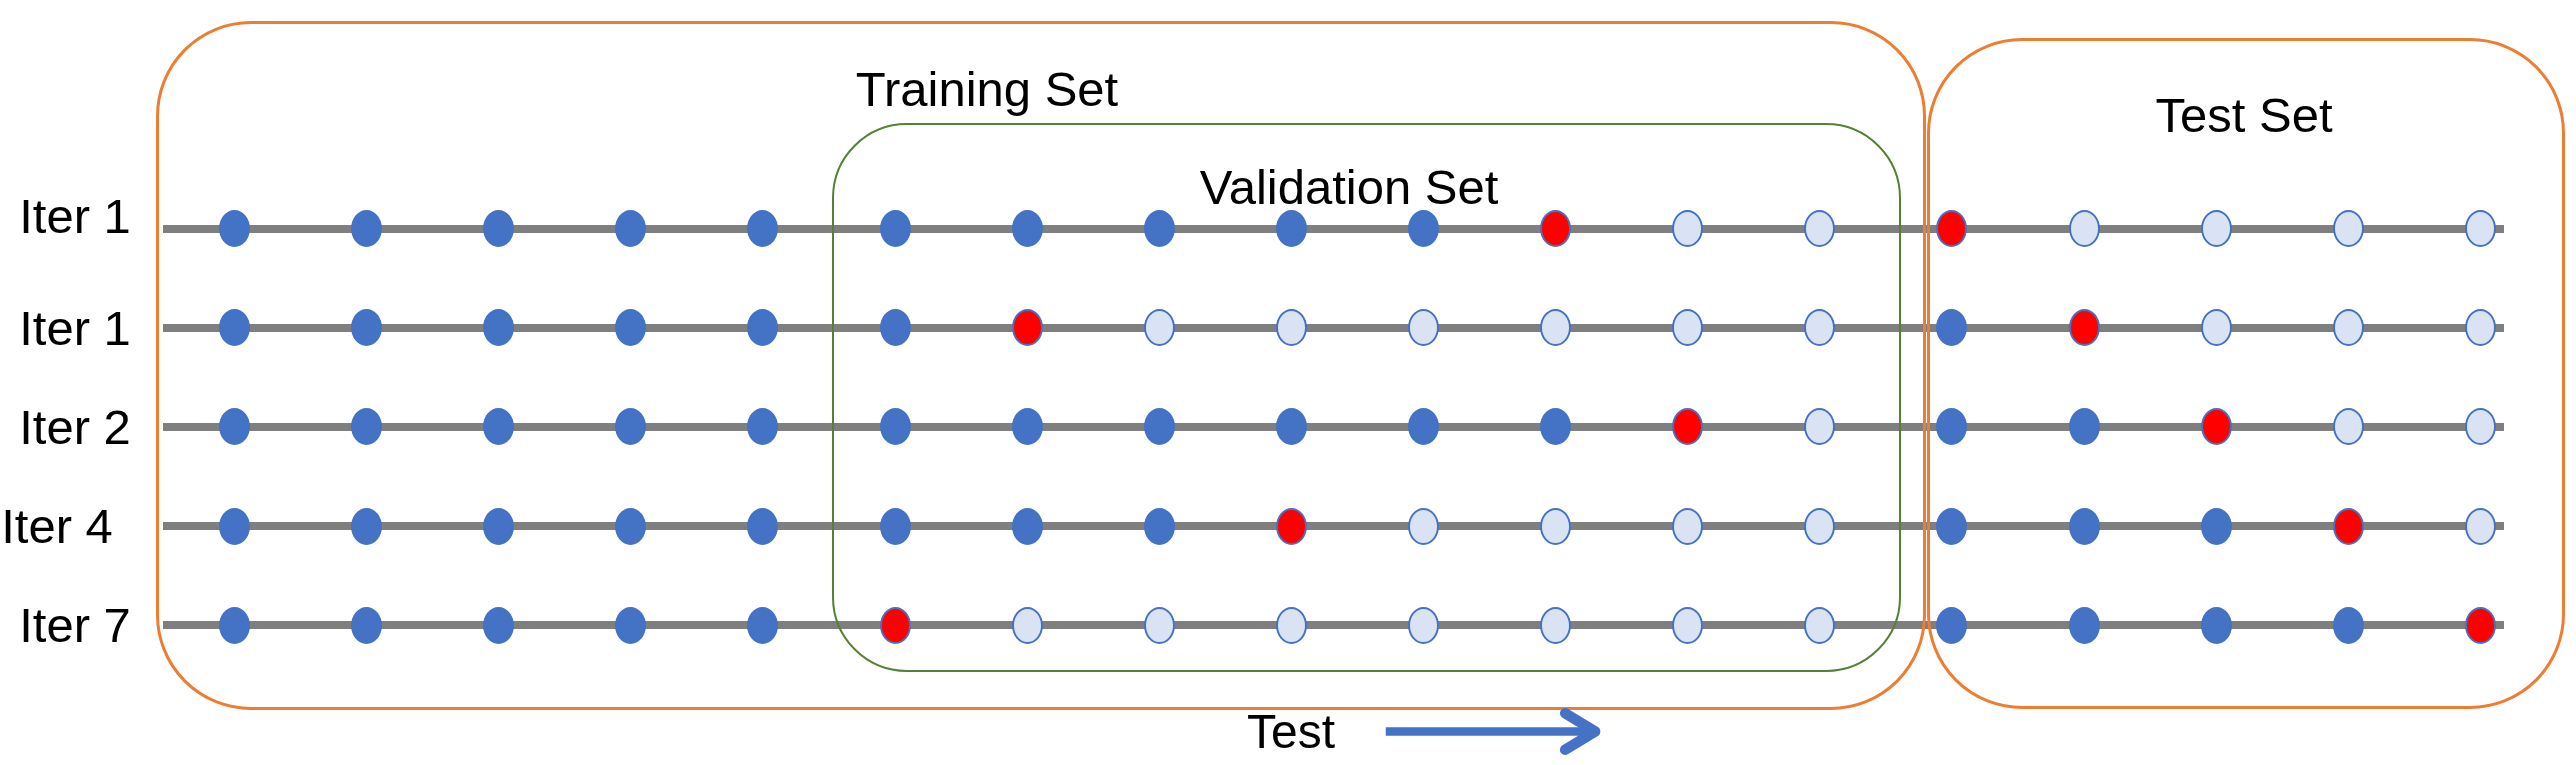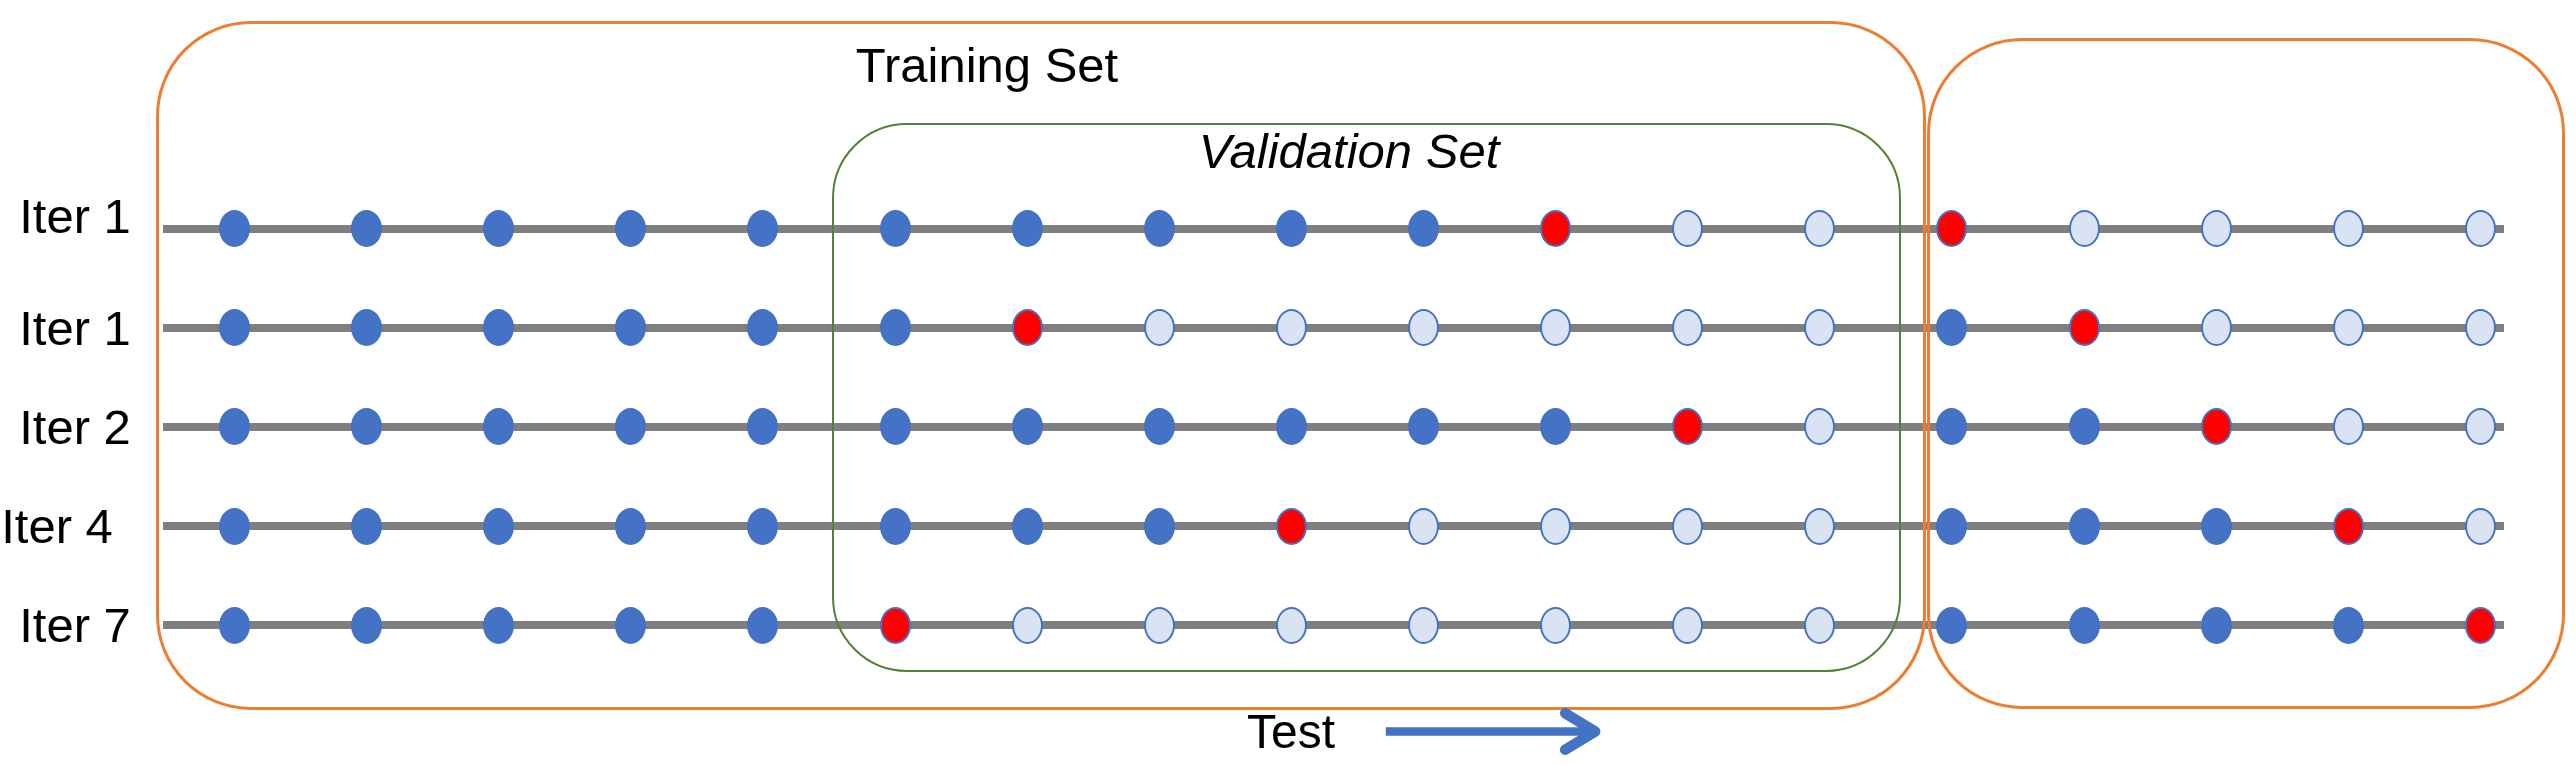--- a/index.html
+++ b/index.html
@@ -27,24 +27,24 @@
     left:1927px;top:38px;width:632px;height:665px;
     border:3.2px solid var(--c-orange);border-radius:95px;
   }
   #validation-box{
     left:832px;top:123px;width:1065px;height:545px;
     border:2.4px solid var(--c-green);border-radius:75px;
   }
   .set-label{
     position:absolute;z-index:3;
     transform:translate(-50%,-50%);
-    font-size:49px;color:#000;white-space:nowrap;
+    font-size:49px;color:#000;white-space:nowrap;margin-top:24px;
   }
   #training-label{left:987px;top:65px;}
-  #validation-label{left:1349px;top:151px;font-style:italic;}
+  #validation-label{left:1349px;top:163px;}
   #test-label{left:2244px;top:91px;}
   .iter-label{
     position:absolute;z-index:3;
     transform:translate(-50%,-50%);
     font-size:49px;color:#000;white-space:nowrap;
   }
   .timeline{
     position:absolute;z-index:1;
     left:163px;width:2341px;height:8px;
     background:var(--c-line);
@@ -72,20 +72,21 @@
 <body>
 
 <div id="stage" style="--c-train: #4472C4; --c-unused: #DAE3F3; --c-border: #4472C4; --c-split: #FF0000; --c-line: #7F7F7F; --c-orange: #ED7D31; --c-green: #538135; --c-arrow: #4472C4;">
 
   <div id="training-box" class="set-box"></div>
   <div id="test-box" class="set-box"></div>
   <div id="validation-box" class="set-box"></div>
 
   <div id="training-label" class="set-label">Training Set</div>
   <div id="validation-label" class="set-label">Validation Set</div>
+  <div id="test-label" class="set-label">Test Set</div>
 
   <div id="rows-layer">
       <div class="iter-label" style="left: 75px; top: 216px;">Iter 1</div>
       <div class="timeline" style="top: 225px;"></div>
       <div class="dot dot-train" style="left: 219px; top: 210px;"></div>
       <div class="dot dot-train" style="left: 351px; top: 210px;"></div>
       <div class="dot dot-train" style="left: 483px; top: 210px;"></div>
       <div class="dot dot-train" style="left: 615px; top: 210px;"></div>
       <div class="dot dot-train" style="left: 747px; top: 210px;"></div>
       <div class="dot dot-train" style="left: 880px; top: 210px;"></div>

